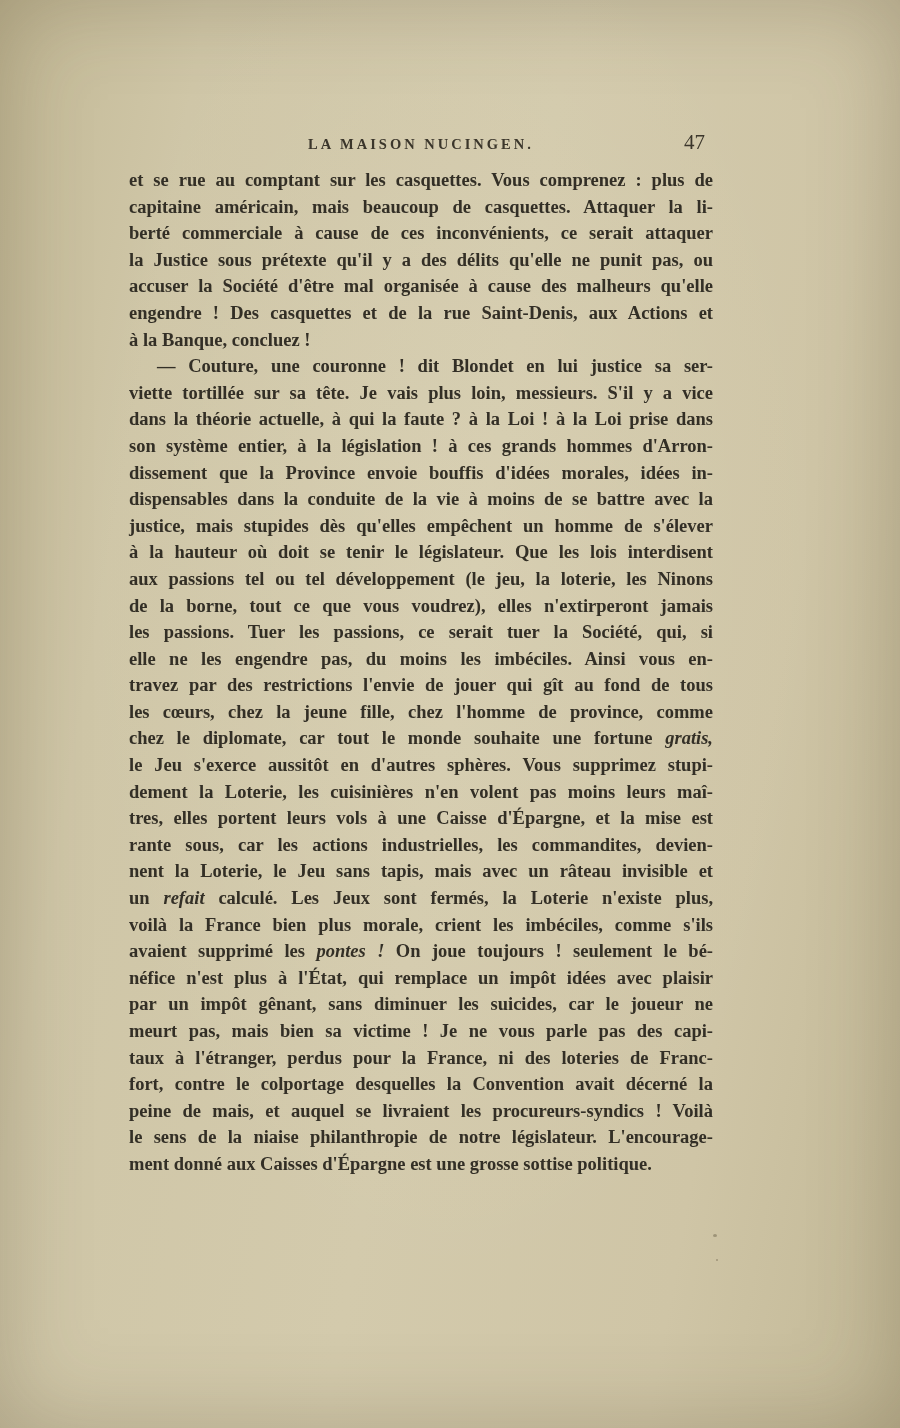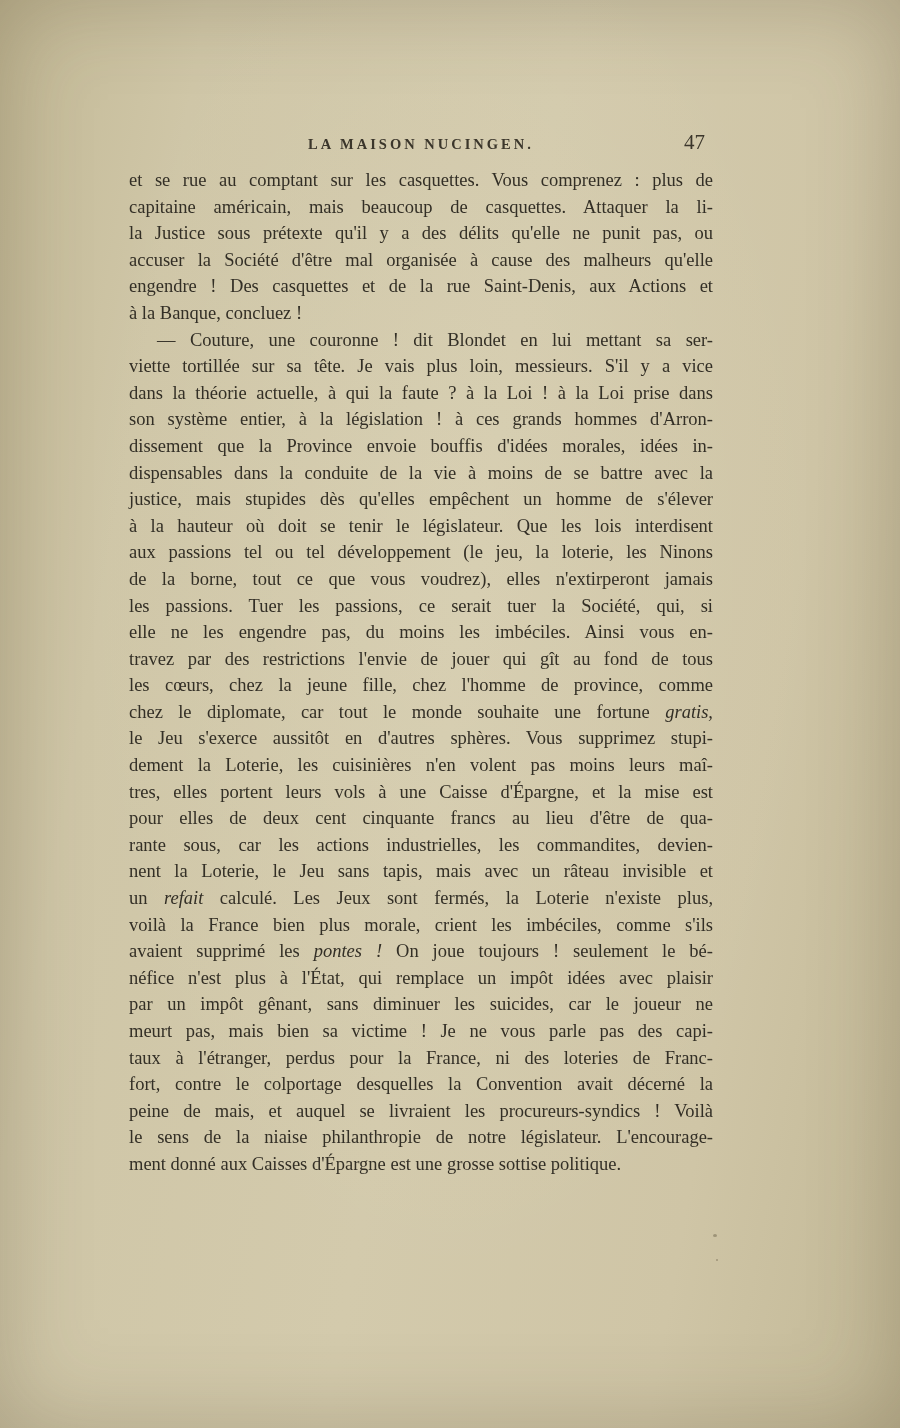--- a/index.html
+++ b/index.html
@@ -51,20 +51,21 @@
     left: 129px;
     width: 584px;
     font-size: 18.5px;
     line-height: 26.6px;
     text-align: justify;
   }
   .line {
     text-align: justify;
     text-align-last: justify;
     white-space: normal;
+    font-weight: bold;
   }
   .line.last {
     text-align-last: left;
   }
   .line.indent {
     text-indent: 28px;
   }
   .italic {
     font-style: italic;
   }
@@ -80,43 +81,43 @@
 
 <div class="scan">
   <div class="header-row">
     <span class="running-title">LA MAISON NUCINGEN.</span>
     <span class="page-number">47</span>
   </div>
 
   <div class="text-block" id="text-block">
       <div class="line"><span>et se rue au comptant sur les casquettes. Vous comprenez : plus de</span></div>
       <div class="line"><span>capitaine américain, mais beaucoup de casquettes. Attaquer la li-</span></div>
+      <div class="line"><span>berté commerciale à cause de ces inconvénients, ce serait attaquer</span></div>
       <div class="line"><span>la Justice sous prétexte qu'il y a des délits qu'elle ne punit pas, ou</span></div>
       <div class="line"><span>accuser la Société d'être mal organisée à cause des malheurs qu'elle</span></div>
       <div class="line"><span>engendre ! Des casquettes et de la rue Saint-Denis, aux Actions et</span></div>
       <div class="line last"><span>à la Banque, concluez !</span></div>
-      <div class="line indent"><span>— Couture, une couronne ! dit Blondet en lui mettant sa ser-</span></div>
+      <div class="line indent"><span>— Couture, une couronne ! dit Blondet en lui justice sa ser-</span></div>
       <div class="line"><span>viette tortillée sur sa tête. Je vais plus loin, messieurs. S'il y a vice</span></div>
       <div class="line"><span>dans la théorie actuelle, à qui la faute ? à la Loi ! à la Loi prise dans</span></div>
       <div class="line"><span>son système entier, à la législation ! à ces grands hommes d'Arron-</span></div>
       <div class="line"><span>dissement que la Province envoie bouffis d'idées morales, idées in-</span></div>
       <div class="line"><span>dispensables dans la conduite de la vie à moins de se battre avec la</span></div>
       <div class="line"><span>justice, mais stupides dès qu'elles empêchent un homme de s'élever</span></div>
       <div class="line"><span>à la hauteur où doit se tenir le législateur. Que les lois interdisent</span></div>
       <div class="line"><span>aux passions tel ou tel développement (le jeu, la loterie, les Ninons</span></div>
       <div class="line"><span>de la borne, tout ce que vous voudrez), elles n'extirperont jamais</span></div>
       <div class="line"><span>les passions. Tuer les passions, ce serait tuer la Société, qui, si</span></div>
       <div class="line"><span>elle ne les engendre pas, du moins les imbéciles. Ainsi vous en-</span></div>
       <div class="line"><span>travez par des restrictions l'envie de jouer qui gît au fond de tous</span></div>
       <div class="line"><span>les cœurs, chez la jeune fille, chez l'homme de province, comme</span></div>
       <div class="line"><span>chez le diplomate, car tout le monde souhaite une fortune </span><span class="italic">gratis,</span></div>
       <div class="line"><span>le Jeu s'exerce aussitôt en d'autres sphères. Vous supprimez stupi-</span></div>
       <div class="line"><span>dement la Loterie, les cuisinières n'en volent pas moins leurs maî-</span></div>
       <div class="line"><span>tres, elles portent leurs vols à une Caisse d'Épargne, et la mise est</span></div>
-      <div class="line"><span>pour elles de deux cent cinquante francs au lieu d'être de qua-</span></div>
       <div class="line"><span>rante sous, car les actions industrielles, les commandites, devien-</span></div>
       <div class="line"><span>nent la Loterie, le Jeu sans tapis, mais avec un râteau invisible et</span></div>
       <div class="line"><span>un </span><span class="italic">refait</span><span> calculé. Les Jeux sont fermés, la Loterie n'existe plus,</span></div>
       <div class="line"><span>voilà la France bien plus morale, crient les imbéciles, comme s'ils</span></div>
       <div class="line"><span>avaient supprimé les </span><span class="italic">pontes !</span><span> On joue toujours ! seulement le bé-</span></div>
       <div class="line"><span>néfice n'est plus à l'État, qui remplace un impôt idées avec plaisir</span></div>
       <div class="line"><span>par un impôt gênant, sans diminuer les suicides, car le joueur ne</span></div>
       <div class="line"><span>meurt pas, mais bien sa victime ! Je ne vous parle pas des capi-</span></div>
       <div class="line"><span>taux à l'étranger, perdus pour la France, ni des loteries de Franc-</span></div>
       <div class="line"><span>fort, contre le colportage desquelles la Convention avait décerné la</span></div>

